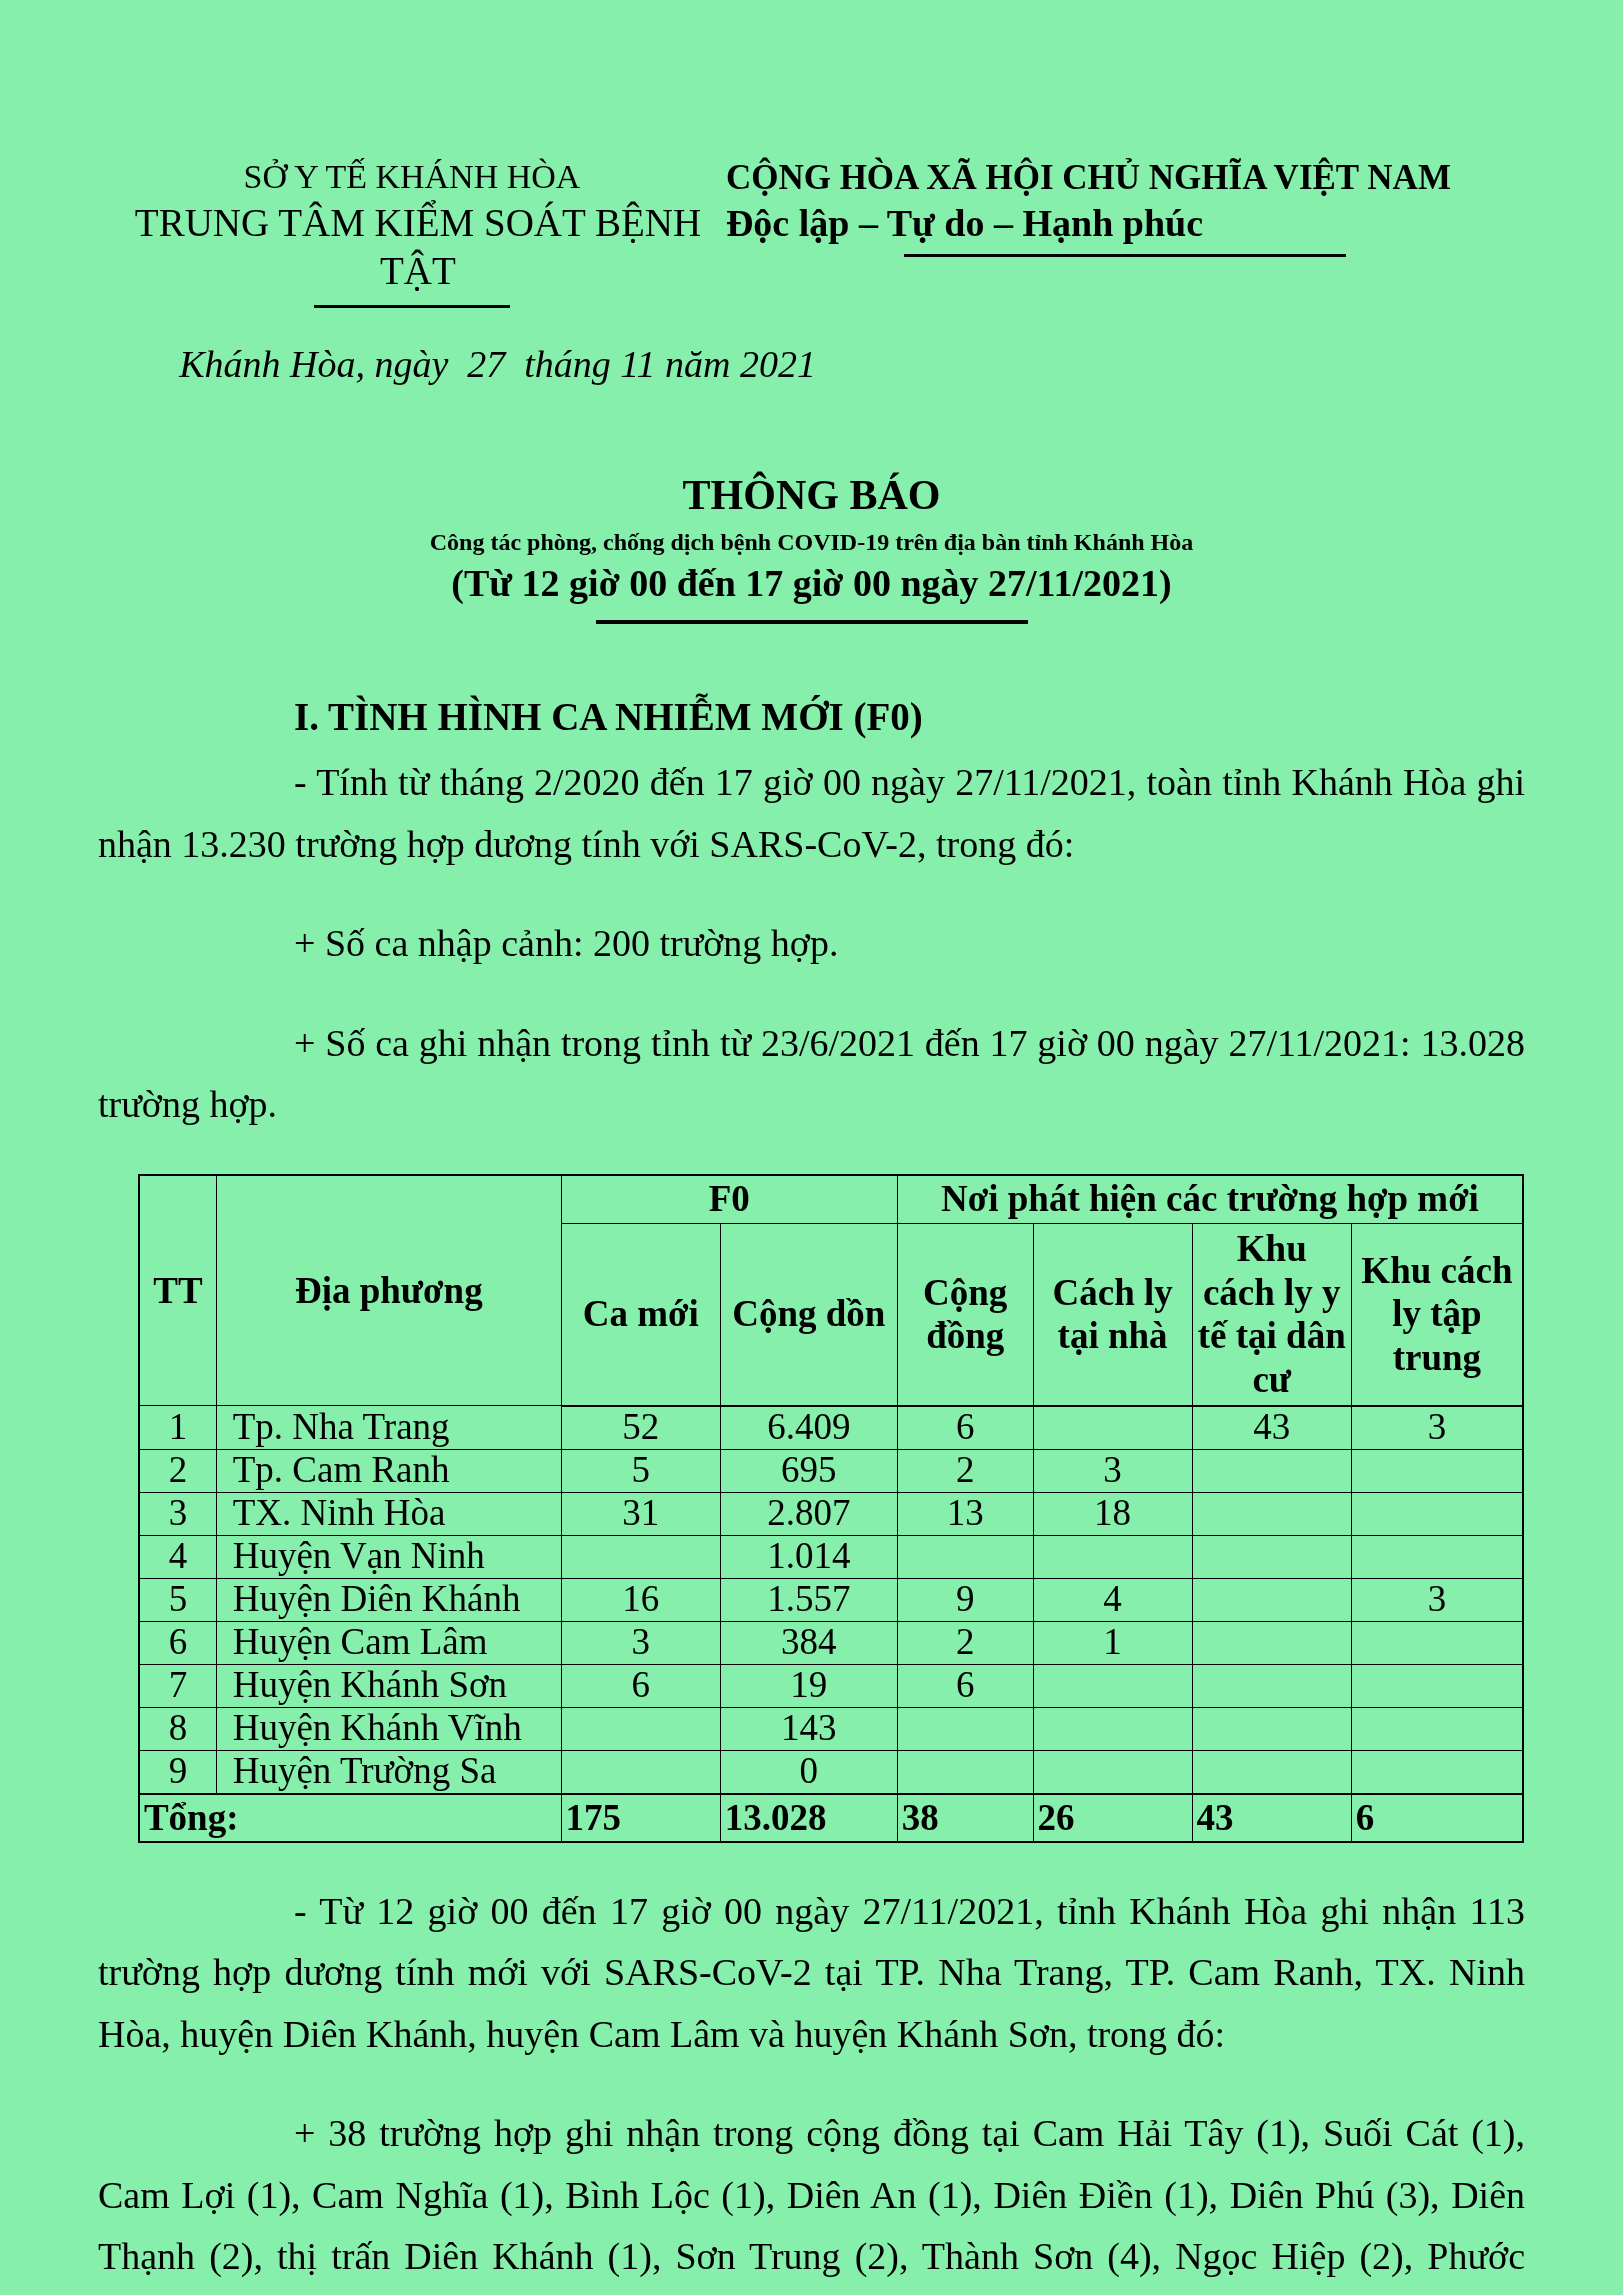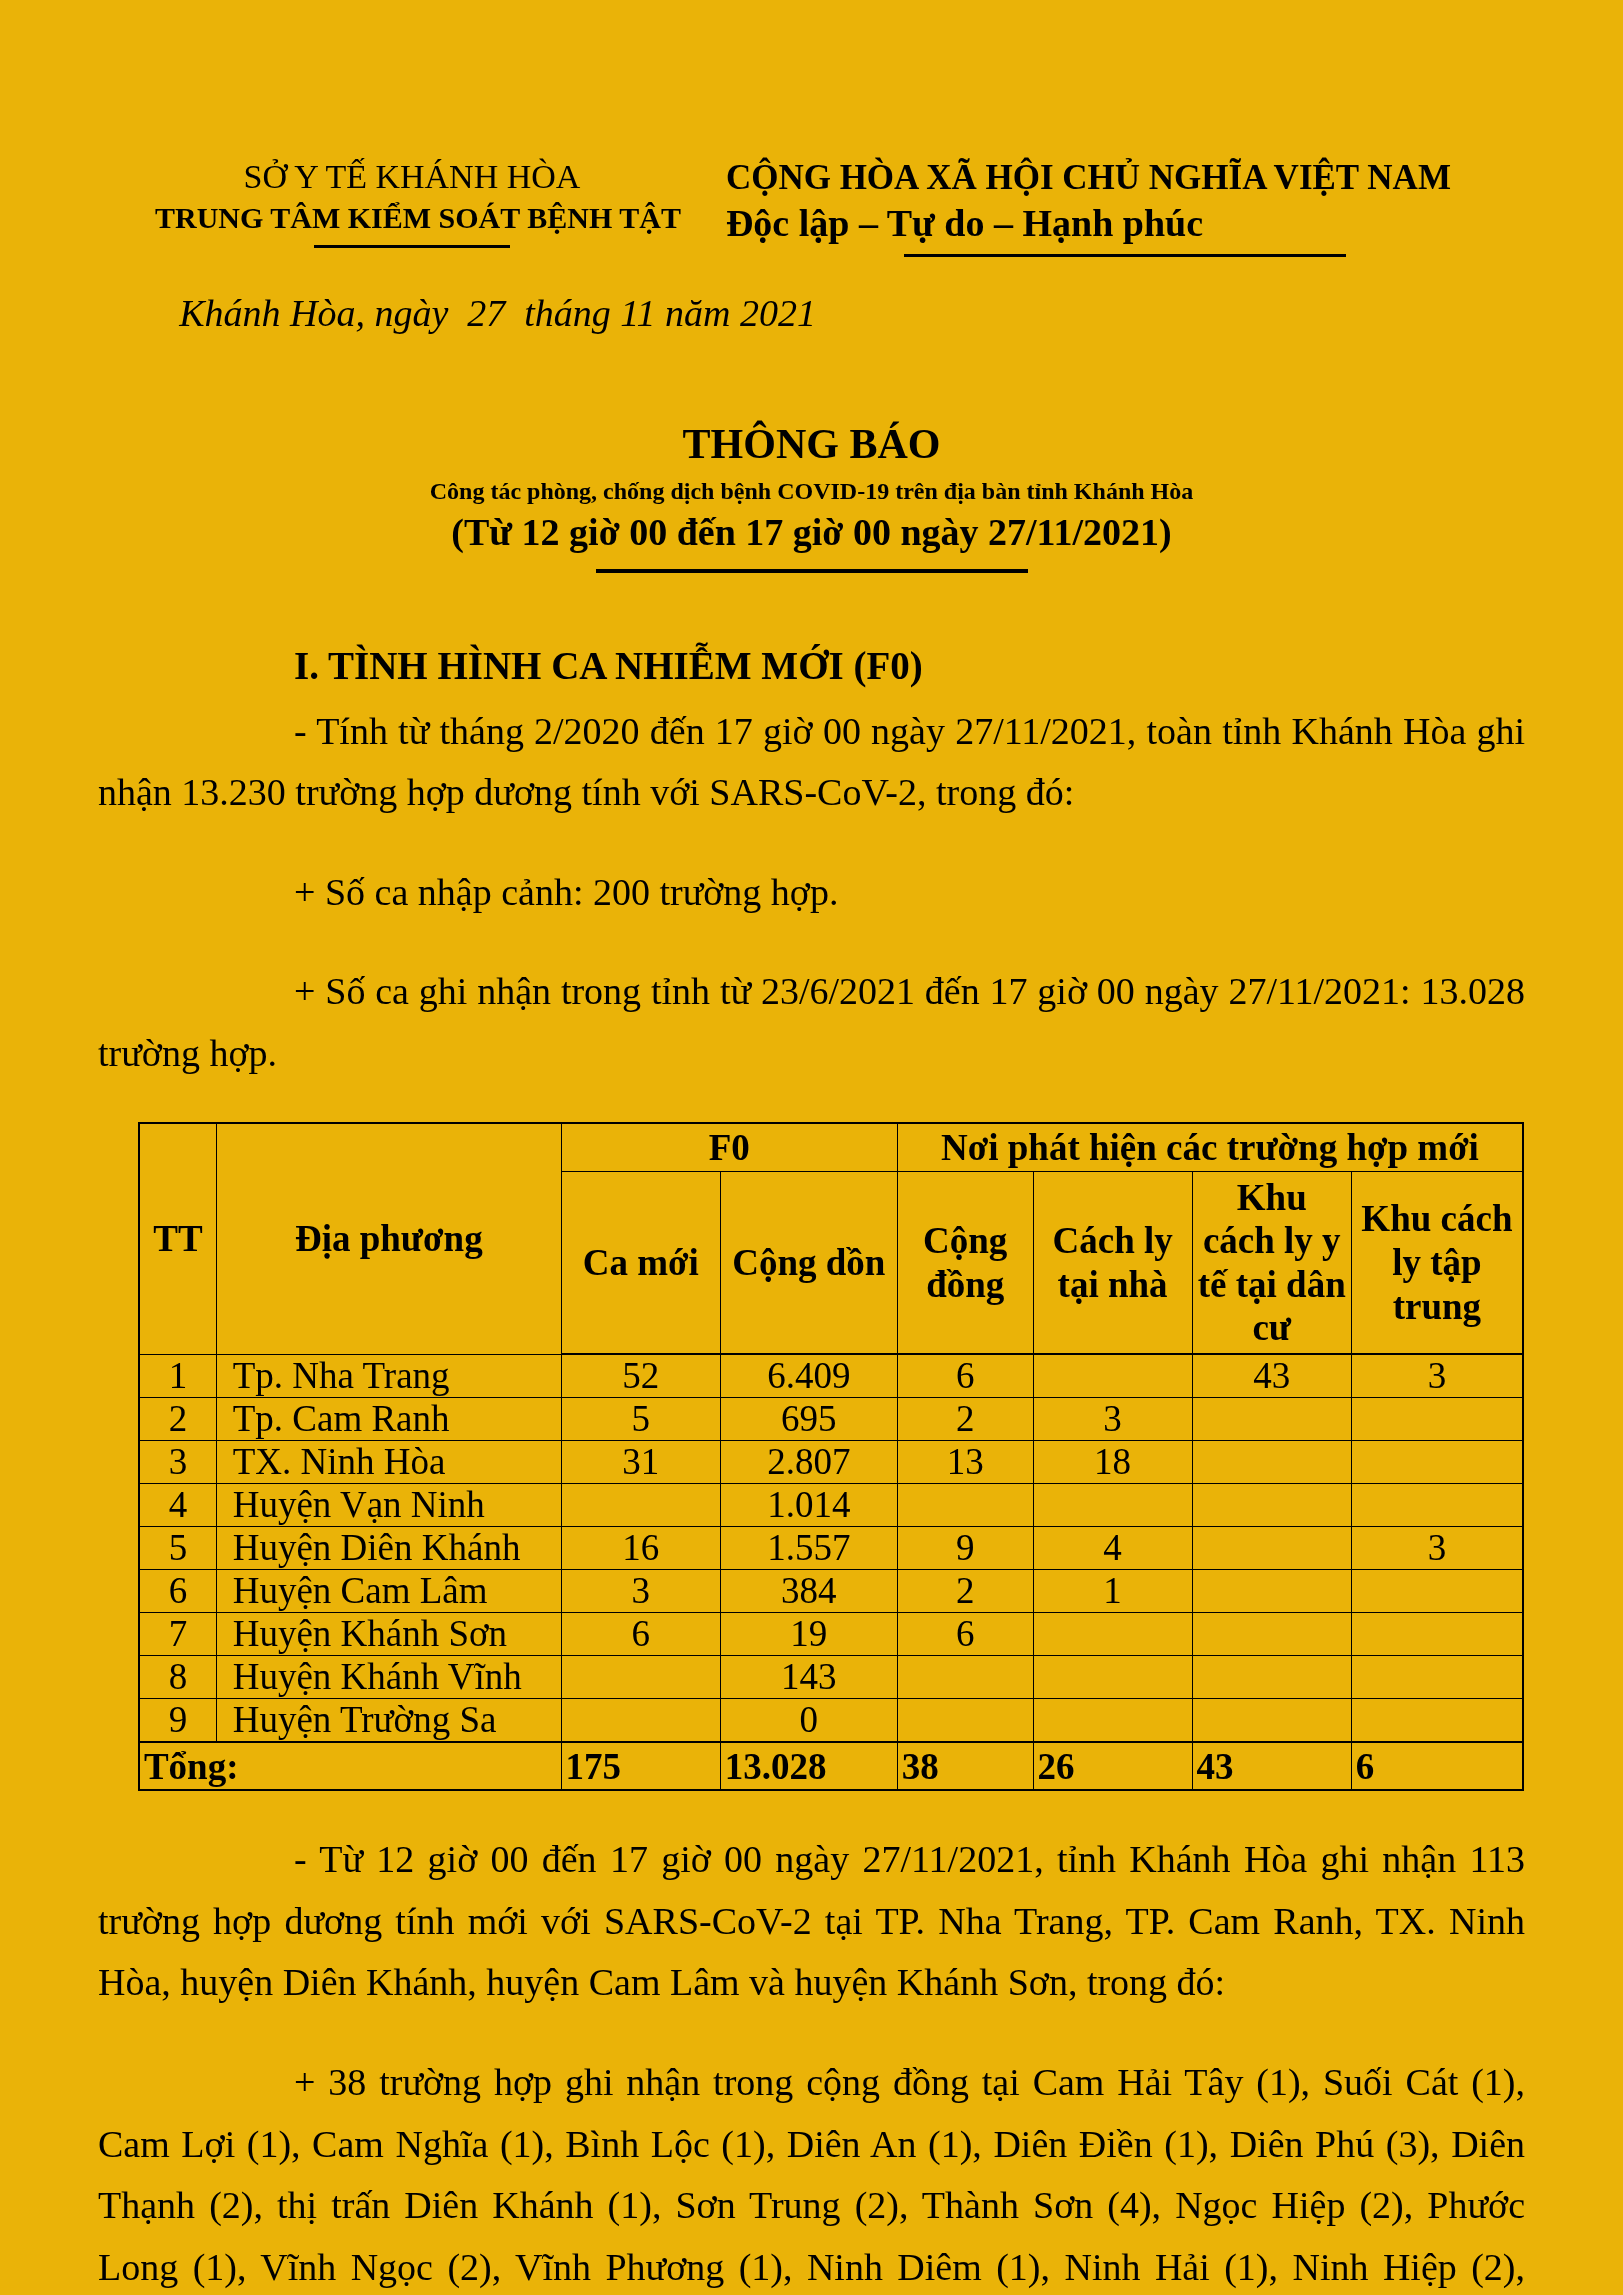--- a/index.html
+++ b/index.html
@@ -4,39 +4,39 @@
 <style>
   html, body {
     margin: 0;
     padding: 0;
     background: #ffffff;
   }
   .page {
     position: relative;
     width: 1623px;
     height: 2295px;
-    background: #eab308;
+    background: #86efac;
     color: #000000;
     font-family: "Liberation Serif", "DejaVu Serif", serif;
     font-size: 38px;
     overflow: hidden;
   }
   .page-inner {
     padding: 156px 98px 0 98px;
   }
 
   
   .nat-header {
     display: flex;
     width: 100%;
   }
   .nat-left  { width: 44%; text-align: center; }
   .nat-right { width: 56%; text-align: left; }
   .org-line1 { font-size: 34px; line-height: 1.25; }
-  .org-line2 { font-size: 30px; font-weight: bold; line-height: 1.25; margin-left: 12px; }
+  .org-line2 { font-size: 39px; font-weight: normal; line-height: 1.25; margin-left: 12px; }
   .motto1    { font-size: 35px; font-weight: bold; line-height: 1.25; }
   .motto2    { font-size: 38px; font-weight: bold; line-height: 1.25; }
   .rule {
     height: 3.3px;
     background: #000;
   }
   .rule-left  { width: 196px; margin: 9.2px auto 0 auto; }
   .rule-right { width: 442px; margin: 6.5px auto 0 auto; }
 
   .doc-date-row {

